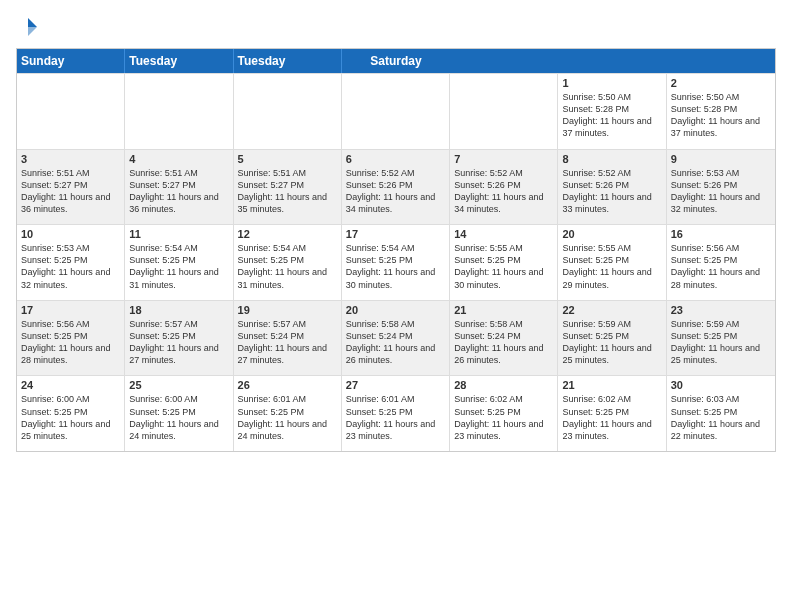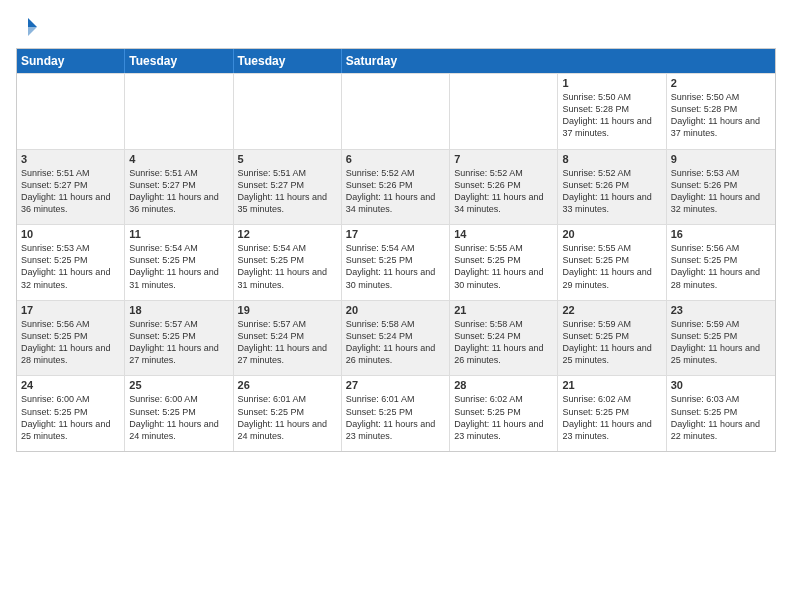--- a/index.html
+++ b/index.html
@@ -54,20 +54,21 @@
     .calendar-header .day-name {
       color: #fff;
       font-size: 12px;
       font-weight: bold;
       padding: 5px 4px;
       text-align: left;
       border-right: 1px solid #3a8bda;
     }
     .calendar-header .day-name:last-child {
       border-right: none;
+      text-align: center;
     }
     .calendar-body {
       display: flex;
       flex-direction: column;
       flex: 1;
     }
     .calendar-row {
       display: grid;
       grid-template-columns: repeat(7, 1fr);
       flex: 1;

